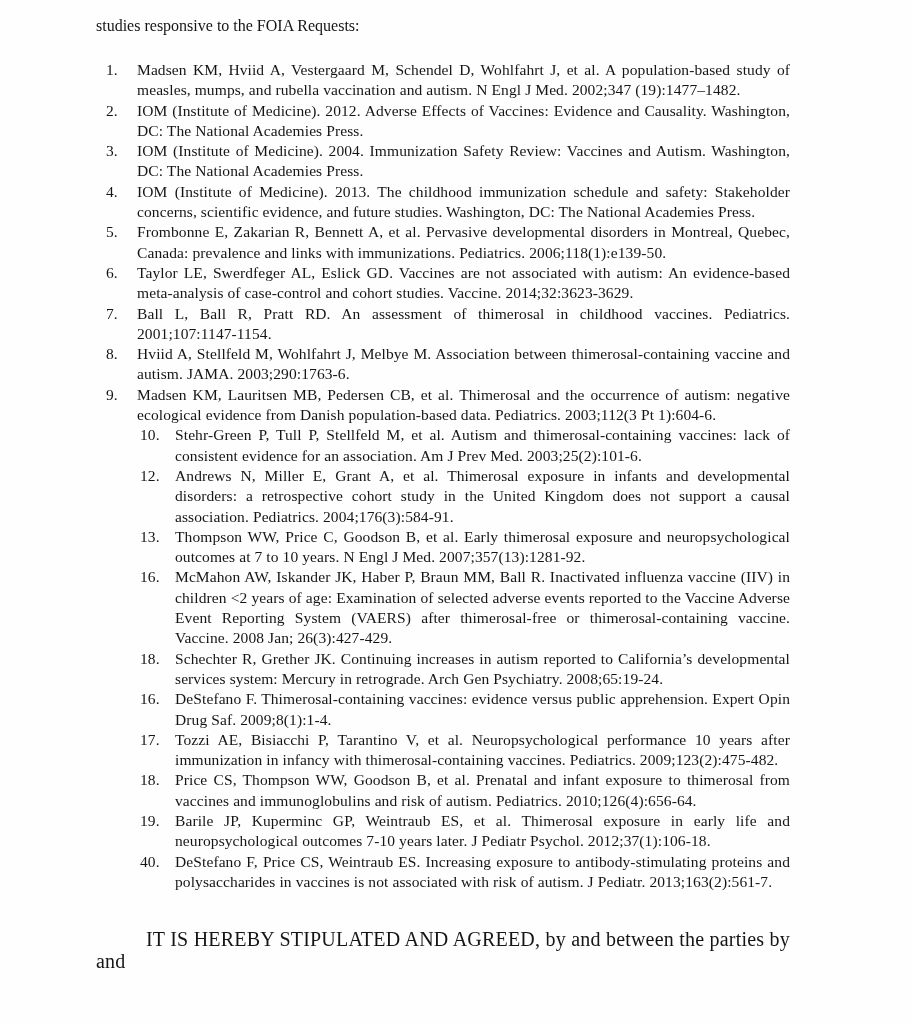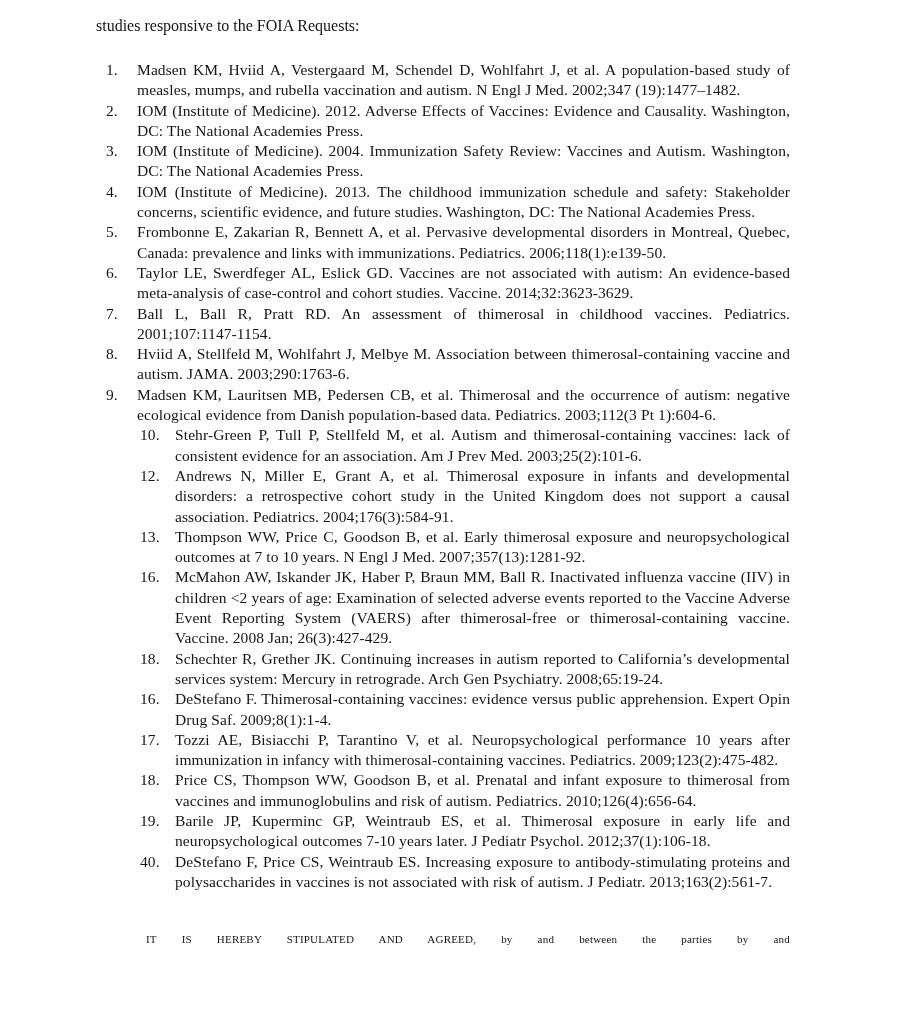--- a/index.html
+++ b/index.html
@@ -48,21 +48,21 @@
   .ref:nth-child(n+10) .num {
     padding-left: 6px;
     margin-left: 38px;
   }
   .txt {
     flex: 1;
     text-align: justify;
   }
   .closing {
     margin: 36px 0 0 0;
-    font-size: 11px;
+    font-size: 20px;
     line-height: 22px;
     letter-spacing: 0.2px;
     text-indent: 50px;
     text-align: justify;
     text-align-last: justify;
   }
 </style>
 </head>
 <body>
 

